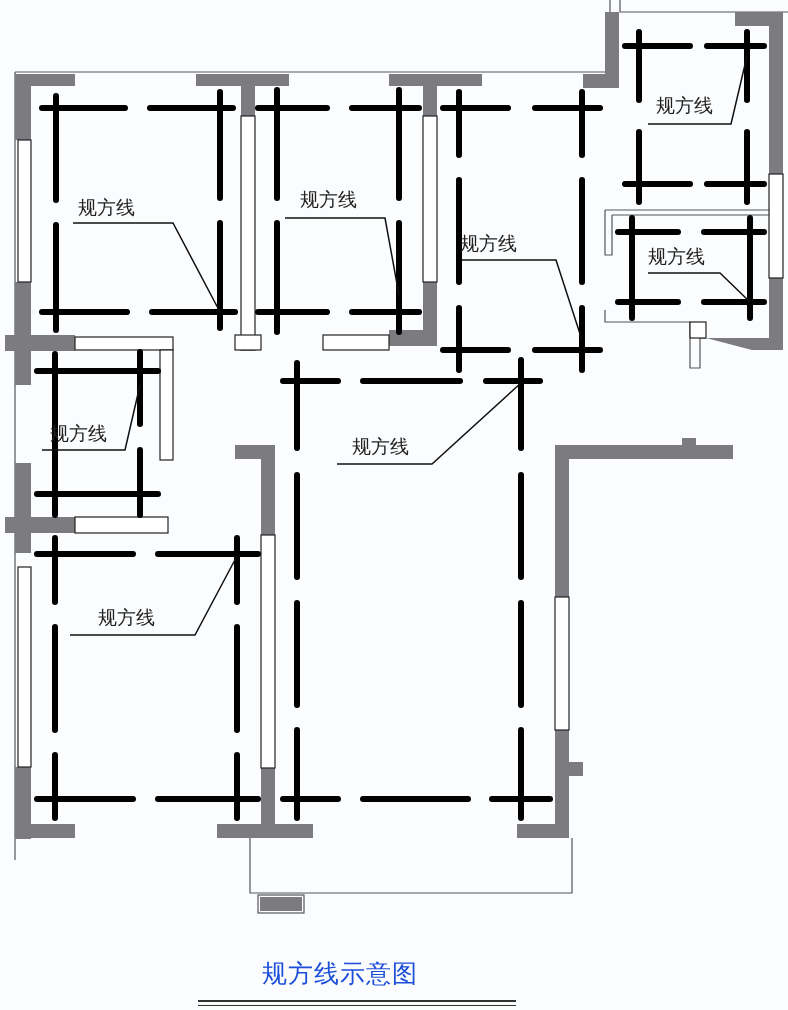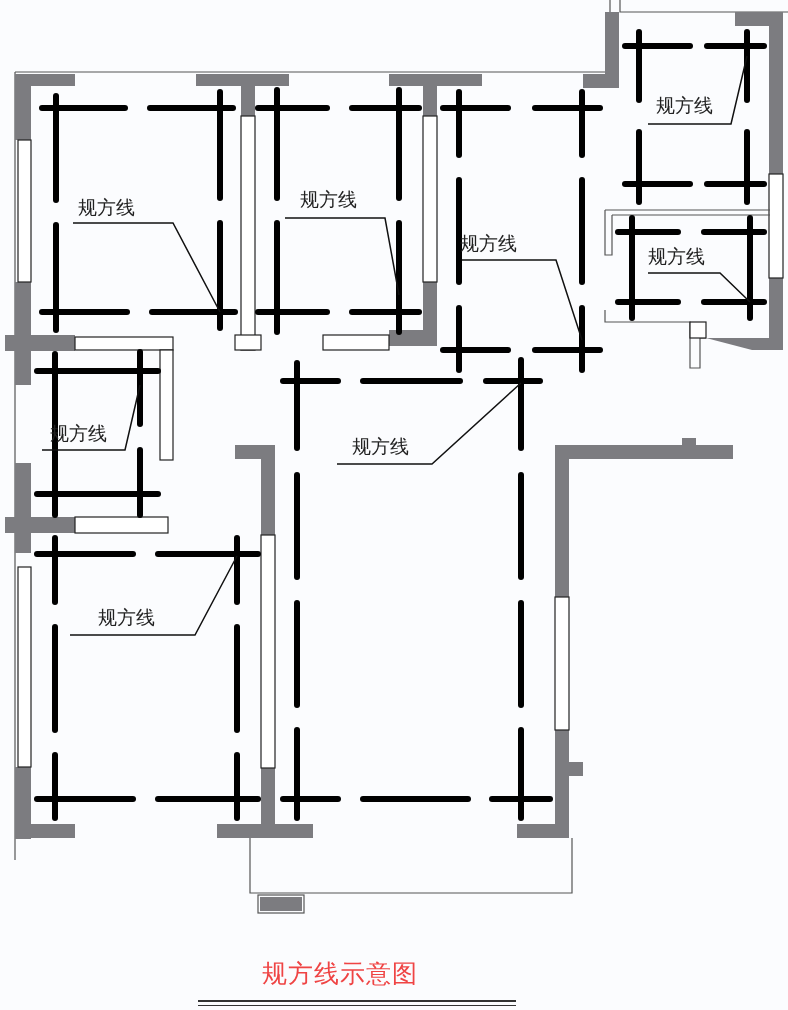--- a/index.html
+++ b/index.html
@@ -5,21 +5,21 @@
   html, body { margin: 0; padding: 0; background: #fbfcfe; }
   body { width: 788px; height: 1010px; position: relative; overflow: hidden;
          font-family: "DejaVu Sans", "Liberation Sans", sans-serif; }
   #plan { position: absolute; left: 0; top: 0; width: 788px; height: 1010px; }
   .wall { fill: #7c7c80; }
   .thin { fill: none; stroke: #555; stroke-width: 1.2; }
   .win { fill: #ffffff; stroke: #222; stroke-width: 1.2; }
   .sq { stroke: #000; stroke-width: 6; stroke-linecap: round; fill: none; }
   .leader { stroke: #111; stroke-width: 1.5; fill: none; }
   .lbl { font-size: 19px; fill: #222; }
-  .title { position: absolute; left: 262px; top: 957px; font-size: 25px; color: #ef4444; letter-spacing: 1px; }
+  .title { position: absolute; left: 262px; top: 957px; font-size: 25px; color: #1d4ed8; letter-spacing: 1px; }
   .underline1 { position: absolute; left: 198px; top: 1000px; width: 318px; height: 2px; background: #333; }
   .underline2 { position: absolute; left: 198px; top: 1005px; width: 318px; height: 1px; background: #333; }
 </style>
 </head>
 <body>
 
 <svg id="plan" viewBox="0 0 788 1010" xmlns="http://www.w3.org/2000/svg">
 
   <g>
     <polyline class="thin" points="15,72 610,72 610,0"></polyline>

